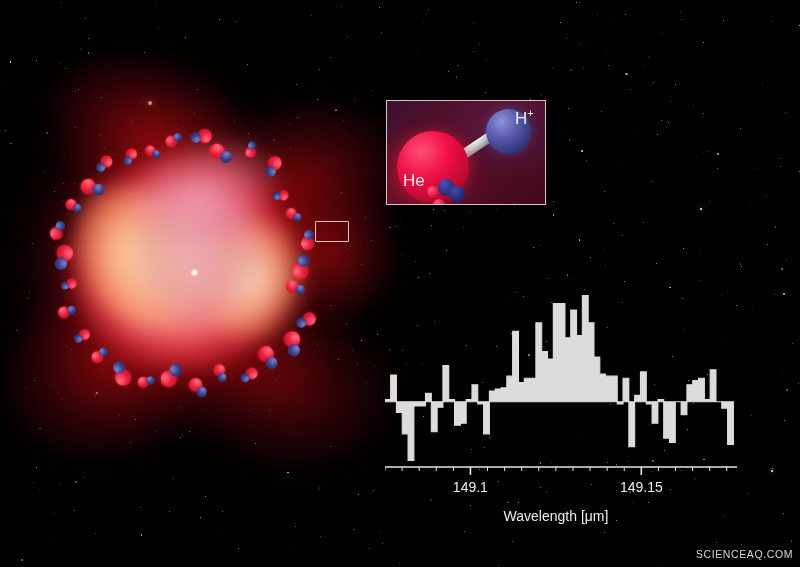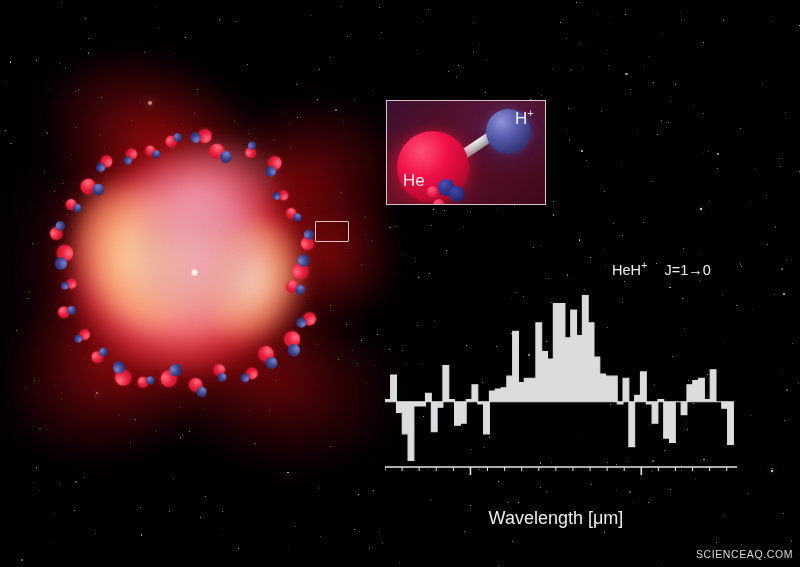--- a/index.html
+++ b/index.html
@@ -203,21 +203,21 @@
     color:#f0f0f0;font-size:14.5px;white-space:nowrap;
   }
   #spec-label .gap{display:inline-block;width:17px;}
   #plot{position:absolute;left:5px;top:40px;width:352px;height:173px;}
   #plot svg{display:block;}
   #axis{position:absolute;left:5px;top:209px;width:352px;height:12px;}
   #tick-labels{position:absolute;left:0;top:224px;width:365px;height:18px;}
   .tick-label{position:absolute;color:#ededed;font-size:14px;transform:translateX(-50%);}
   #axis-title{
     position:absolute;left:0;top:253px;width:352px;
-    text-align:center;color:#ededed;font-size:18px;
+    text-align:center;color:#ededed;font-size:14px;
   }
 
   
   #watermark{
     position:absolute;right:7px;bottom:7px;
     color:#d8d8d8;font-size:10.5px;letter-spacing:0.6px;
   }
 </style>
 </head>
 <body>
@@ -801,21 +801,20 @@
       <div class="nuc nuc-r2"></div>
       <div class="nuc nuc-b1"></div>
       <div class="nuc nuc-b2"></div>
     </div>
     <div id="h-sphere"></div>
     <div id="he-label">He</div>
     <div id="h-label"><span>H</span><span class="sup">+</span></div>
   </div>
 
   <div id="spectrum">
-    <div id="spec-label"><span>HeH</span><span class="sup">+</span><span class="gap"></span><span>J=1→0</span></div>
 
     <div id="plot">
         <svg width="352" height="173" viewBox="0 0 352 173">
           <path d="M-0.17 106.79 L-0.17 104.65 L5.64 104.65 L5.64 80.09 L11.45 80.09 L11.45 117.47 L17.26 117.47 L17.26 138.83 L23.07 138.83 L23.07 165.52 L28.88 165.52 L28.88 111.06 L34.69 111.06 L34.69 111.06 L40.50 111.06 L40.50 98.25 L46.31 98.25 L46.31 136.69 L52.12 136.69 L52.12 112.13 L57.93 112.13 L57.93 70.48 L63.74 70.48 L63.74 104.65 L69.55 104.65 L69.55 130.28 L75.36 130.28 L75.36 128.15 L81.17 128.15 L81.17 104.65 L86.97 104.65 L86.97 89.70 L92.78 89.70 L92.78 108.93 L98.59 108.93 L98.59 138.83 L104.40 138.83 L104.40 96.11 L110.21 96.11 L110.21 93.98 L116.02 93.98 L116.02 92.91 L121.83 92.91 L121.83 81.16 L127.64 81.16 L127.64 36.31 L133.45 36.31 L133.45 87.57 L139.26 87.57 L139.26 83.30 L145.07 83.30 L145.07 83.30 L150.88 83.30 L150.88 27.77 L156.69 27.77 L156.69 56.60 L162.50 56.60 L162.50 64.07 L168.31 64.07 L168.31 8.54 L174.12 8.54 L174.12 8.54 L179.93 8.54 L179.93 42.72 L185.74 42.72 L185.74 14.95 L191.55 14.95 L191.55 40.58 L197.36 40.58 L197.36 0.00 L203.17 0.00 L203.17 27.77 L208.98 27.77 L208.98 61.94 L214.79 61.94 L214.79 79.02 L220.60 79.02 L220.60 81.16 L226.41 81.16 L226.41 81.16 L232.22 81.16 L232.22 108.93 L238.03 108.93 L238.03 83.30 L243.84 83.30 L243.84 151.64 L249.65 151.64 L249.65 100.38 L255.46 100.38 L255.46 76.89 L261.27 76.89 L261.27 108.93 L267.08 108.93 L267.08 128.15 L272.89 128.15 L272.89 104.65 L278.70 104.65 L278.70 143.10 L284.50 143.10 L284.50 147.37 L290.31 147.37 L290.31 106.79 L296.12 106.79 L296.12 119.60 L301.93 119.60 L301.93 89.70 L307.74 89.70 L307.74 85.43 L313.55 85.43 L313.55 83.30 L319.36 83.30 L319.36 104.65 L325.17 104.65 L325.17 74.75 L330.98 74.75 L330.98 106.79 L336.79 106.79 L336.79 113.20 L342.60 113.20 L342.60 149.51 L348.41 149.51 L348.41 106.79 Z" fill="#dcdcdc" stroke="#dcdcdc" stroke-width="1.1" stroke-linejoin="miter"></path>
         </svg>
       </div>
     <div id="axis"><svg width="352" height="12" viewBox="0 0 352 12">
           <line x1="0" y1="1" x2="352" y2="1" stroke="#e6e6e6" stroke-width="1.4"></line>
           <line x1="0.00" y1="1" x2="0.00" y2="5" stroke="#e6e6e6" stroke-width="1"></line>
           <line x1="17.09" y1="1" x2="17.09" y2="5" stroke="#e6e6e6" stroke-width="1"></line>
@@ -832,18 +831,22 @@
           <line x1="205.05" y1="1" x2="205.05" y2="5" stroke="#e6e6e6" stroke-width="1"></line>
           <line x1="222.14" y1="1" x2="222.14" y2="5" stroke="#e6e6e6" stroke-width="1"></line>
           <line x1="239.22" y1="1" x2="239.22" y2="5" stroke="#e6e6e6" stroke-width="1"></line>
           <line x1="256.31" y1="1" x2="256.31" y2="9" stroke="#e6e6e6" stroke-width="1.6"></line>
           <line x1="273.40" y1="1" x2="273.40" y2="5" stroke="#e6e6e6" stroke-width="1"></line>
           <line x1="290.49" y1="1" x2="290.49" y2="5" stroke="#e6e6e6" stroke-width="1"></line>
           <line x1="307.57" y1="1" x2="307.57" y2="5" stroke="#e6e6e6" stroke-width="1"></line>
           <line x1="324.66" y1="1" x2="324.66" y2="5" stroke="#e6e6e6" stroke-width="1"></line>
           <line x1="341.75" y1="1" x2="341.75" y2="5" stroke="#e6e6e6" stroke-width="1"></line>
         </svg></div>
+    <div id="tick-labels">
+        <span class="tick-label" style="left:90.4px">149.1</span>
+        <span class="tick-label" style="left:261.3px">149.15</span>
+      </div>
     <div id="axis-title">Wavelength [μm]</div>
   </div>
 
   <div id="watermark">SCIENCEAQ.COM</div>
 
 </div>
 
 </body></html>

